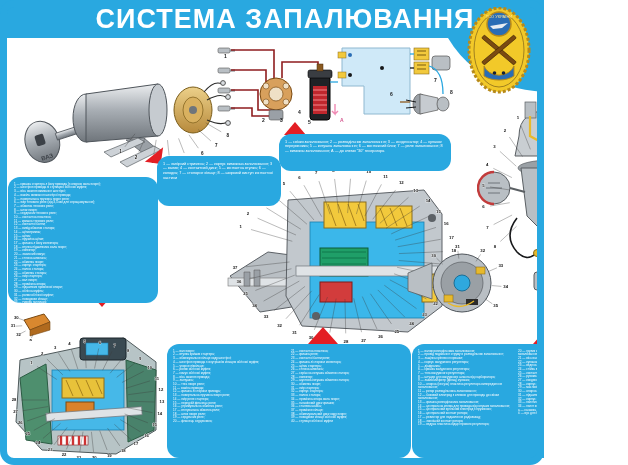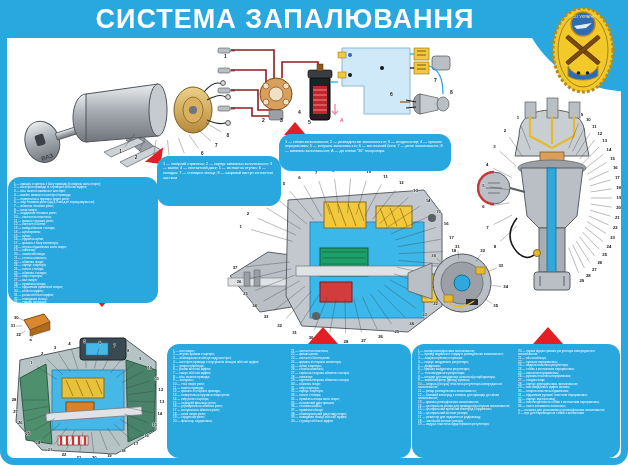--- a/index.html
+++ b/index.html
@@ -1,16 +1,16 @@
 <!DOCTYPE html>
 <html><head>
 <meta charset="utf-8">
 <style>
   html,body{margin:0;padding:0;background:#fff;font-family:"Liberation Sans","DejaVu Sans",sans-serif;}
-  #poster{position:relative;width:628px;height:465px;background:#fff;overflow:hidden;}
+  #poster{position:relative;width:544px;height:465px;background:#fff;overflow:hidden;}
   .frame{position:absolute;inset:0;border:7px solid #29a8e0;border-radius:14px;pointer-events:none;z-index:40;}
   .banner{position:absolute;left:0;top:0;width:628px;height:38px;background:#29a8e0;z-index:5;}
   .title{position:absolute;left:60px;top:4px;width:450px;text-align:center;color:#fff;font-size:27px;font-weight:bold;letter-spacing:1px;z-index:6;}
   .corner-blob{position:absolute;right:0;top:30px;width:96px;height:62px;z-index:5;}
   .logo{position:absolute;right:12px;top:4px;width:66px;height:92px;z-index:7;}
   .bluebox{position:absolute;background:#29a8e0;border-radius:12px;color:#fff;z-index:10;}
   .microwrap{position:absolute;inset:0;padding:5px 6px;overflow:hidden;}
   .scaled{transform:scale(.5);transform-origin:0 0;width:200%;}
   .cap-text{font-size:7.6px;line-height:1.22;color:#fff;}
   .list .li{font-size:6.2px;line-height:1.1;margin:0 0 .6px 0;color:#fff;}

